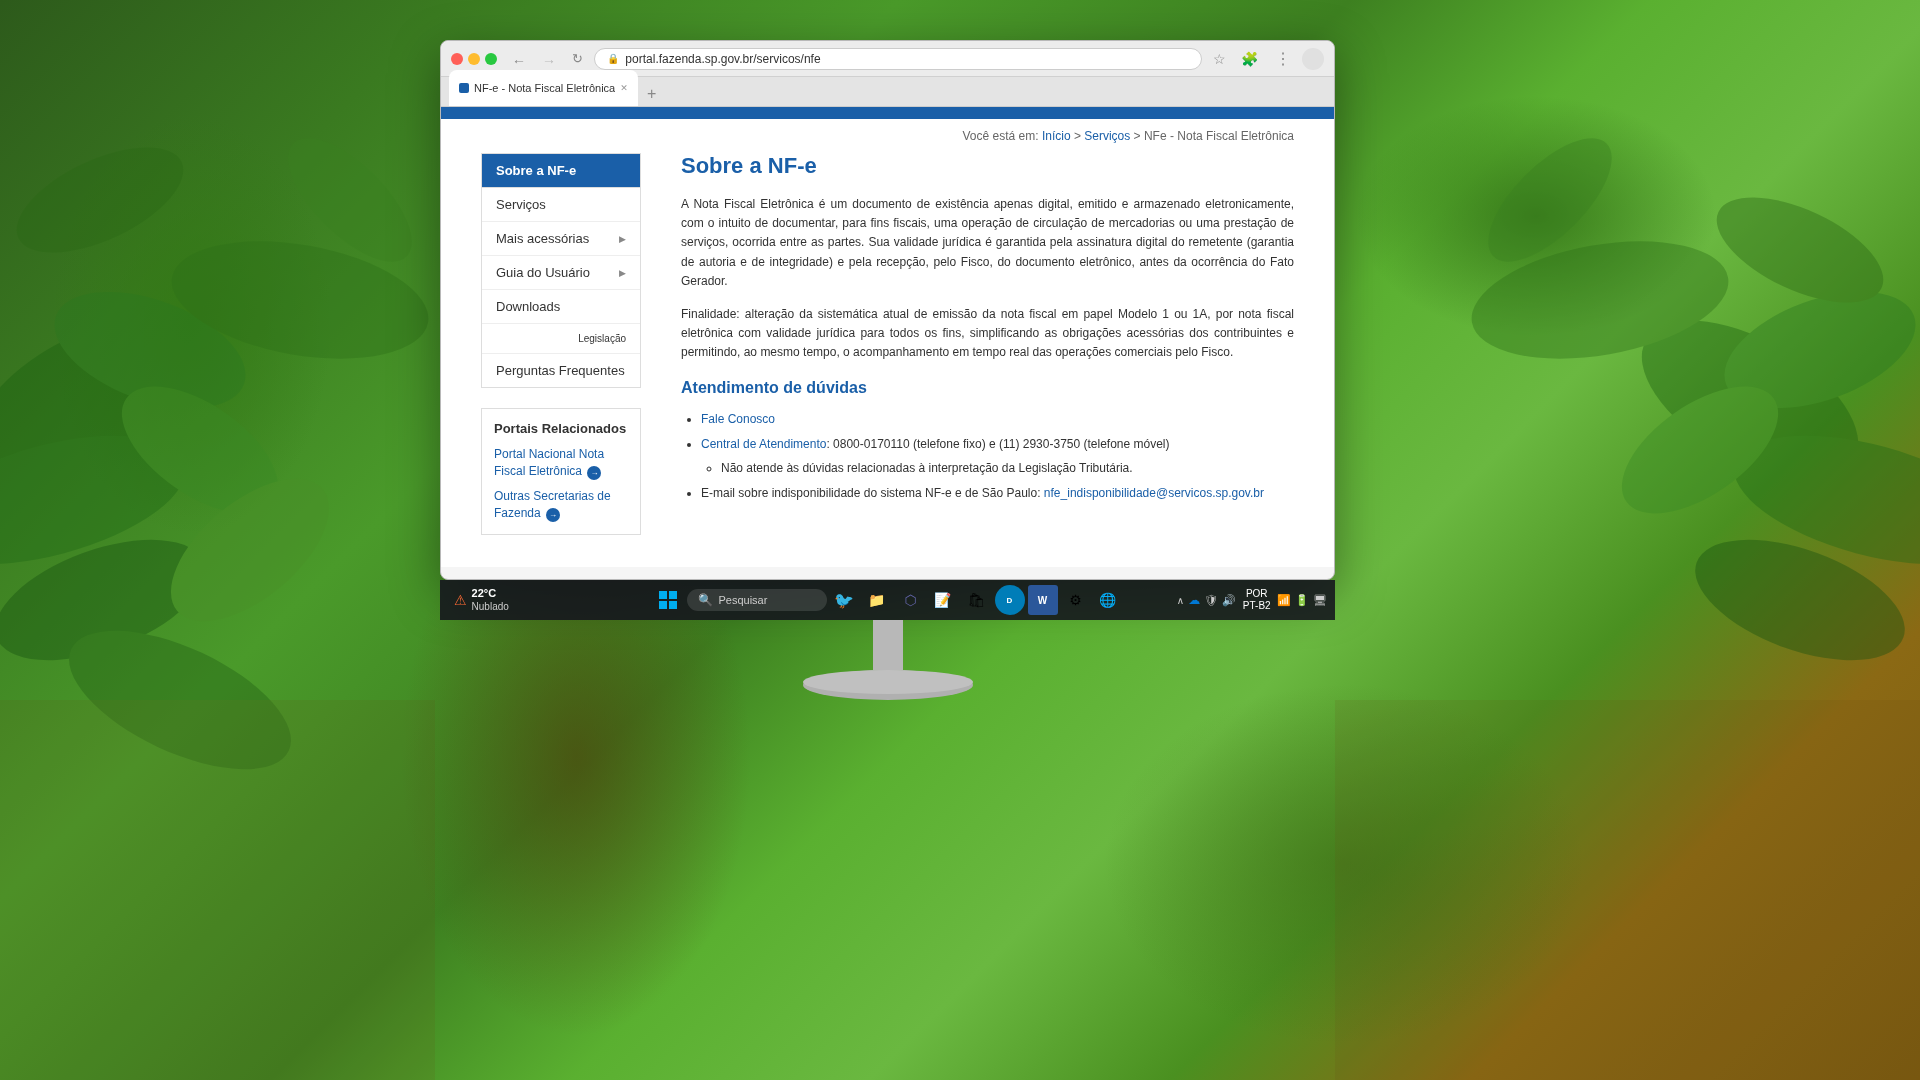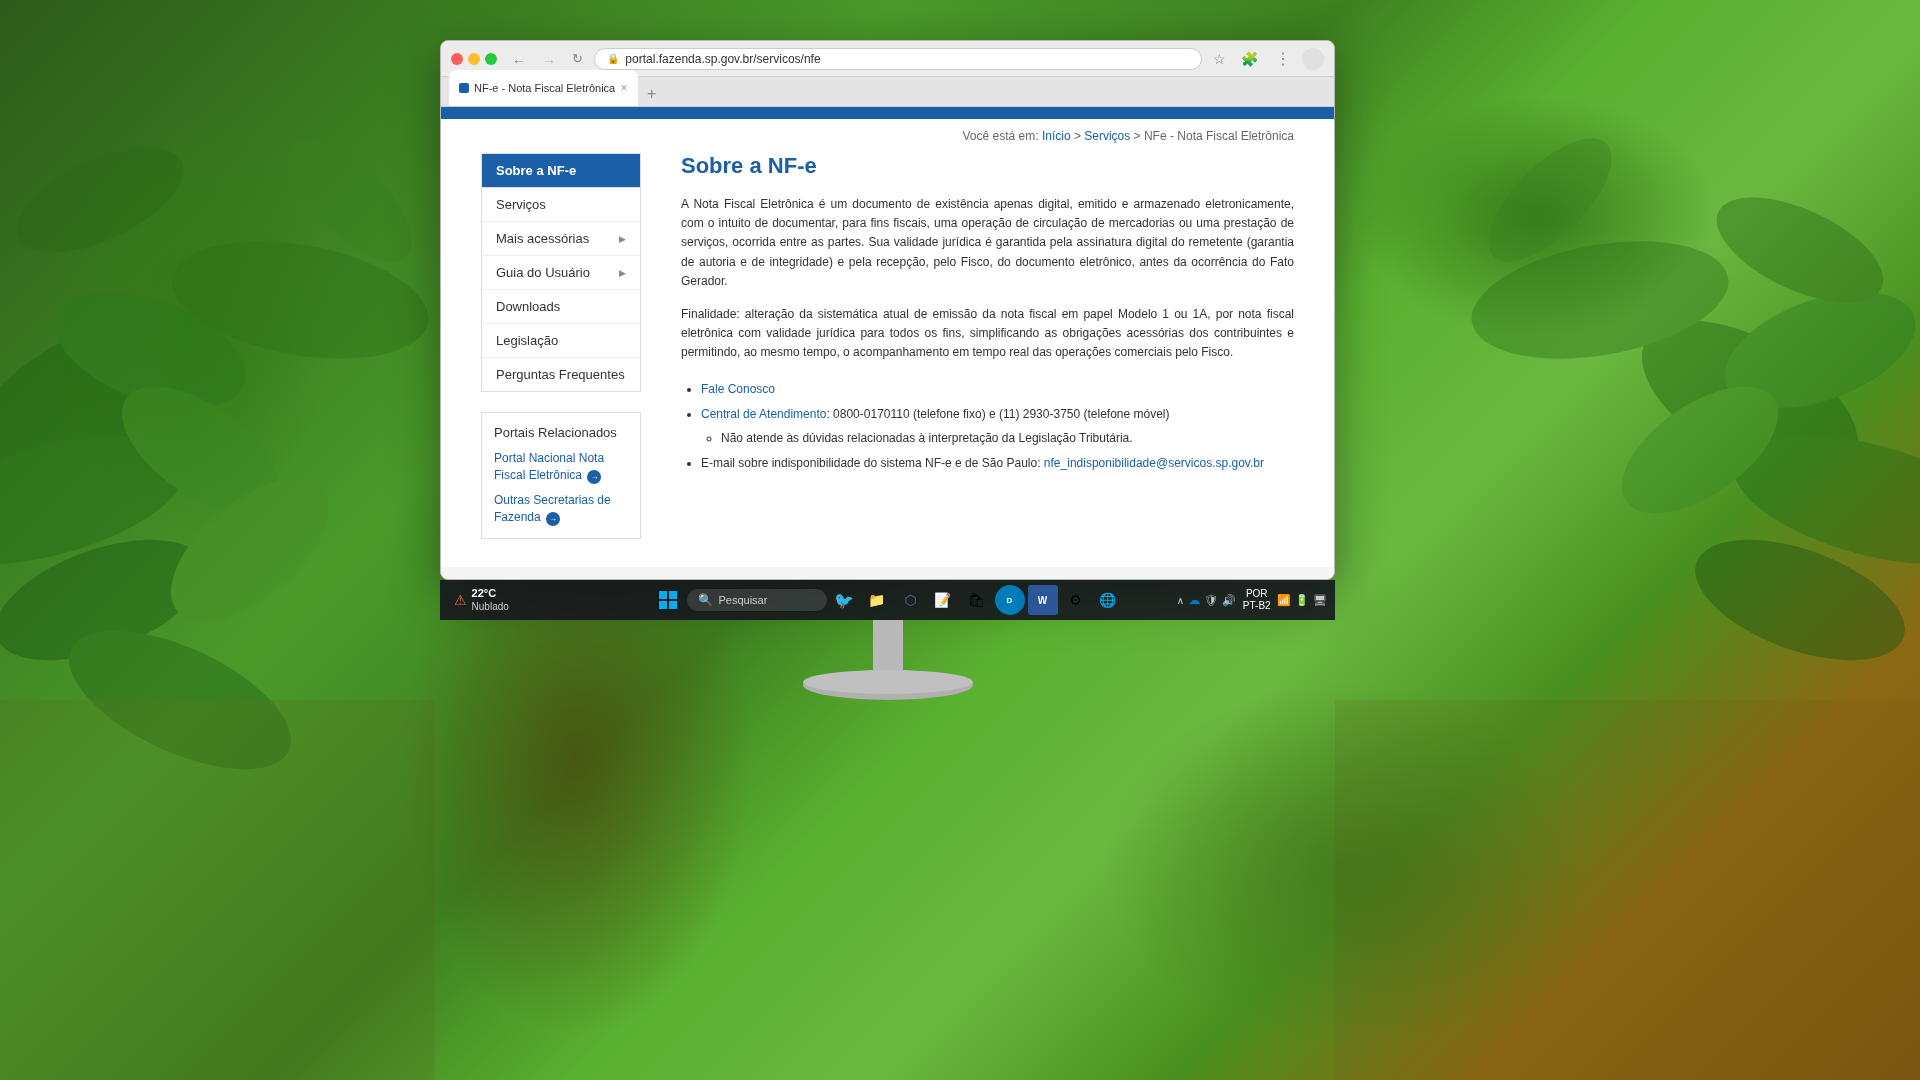--- a/index.html
+++ b/index.html
@@ -149,31 +149,31 @@
 
             <a href="#" style="display:flex;align-items:center;justify-content:space-between;padding:9px 14px;font-size:13px;color:#333;text-decoration:none;border-bottom:1px solid #eee;">
               <span>Guia do Usuário</span>
               <span style="font-size:9px;color:#888;">▶</span>
             </a>
 
             <a href="#" style="display:flex;align-items:center;justify-content:space-between;padding:9px 14px;font-size:13px;color:#333;text-decoration:none;border-bottom:1px solid #eee;">
               <span>Downloads</span>
             </a>
 
-            <a href="#" style="display:flex;align-items:center;justify-content:flex-start;padding:9px 14px;font-size:13px;color:#333;text-decoration:none;border-bottom:1px solid #eee;">
+            <a href="#" style="display:flex;align-items:center;justify-content:flex-end;padding:9px 14px;font-size:10px;color:#333;text-decoration:none;border-bottom:1px solid #eee;">
               <span>Legislação</span>
             </a>
 
             <a href="#" style="display:flex;align-items:center;justify-content:space-between;padding:9px 14px;font-size:13px;color:#333;text-decoration:none;">
               <span>Perguntas Frequentes</span>
             </a>
           </nav>
 
           <div style="margin-top:20px;padding:12px;border:1px solid #ddd;">
-            <div style="font-size:13px;font-weight:normal;color:#333;margin-bottom:10px;">Portais Relacionados</div>
+            <div style="font-size:13px;font-weight:bold;color:#333;margin-bottom:10px;">Portais Relacionados</div>
 
             <a href="#" style="display:block;color:#1a5fa8;font-size:12px;text-decoration:none;margin-bottom:8px;line-height:1.4;">
               Portal Nacional Nota Fiscal Eletrônica 
               <span style="display:inline-block;width:14px;height:14px;background:#1a5fa8;color:white;border-radius:50%;font-size:8px;text-align:center;line-height:14px;margin-left:2px;">→</span>
             </a>
 
             <a href="#" style="display:block;color:#1a5fa8;font-size:12px;text-decoration:none;line-height:1.4;">
               Outras Secretarias de Fazenda
               <span style="display:inline-block;width:14px;height:14px;background:#1a5fa8;color:white;border-radius:50%;font-size:8px;text-align:center;line-height:14px;margin-left:2px;">→</span>
             </a>
@@ -181,20 +181,21 @@
         </div>
 
         <div style="flex:1;padding-left:24px;">
 
           <h1 style="color:#1a5fa8;font-size:22px;font-weight:bold;margin-bottom:16px;">Sobre a NF-e</h1>
 
           <p style="font-size:12px;color:#333;line-height:1.6;text-align:justify;margin-bottom:14px;">A Nota Fiscal Eletrônica é um documento de existência apenas digital, emitido e armazenado eletronicamente, com o intuito de documentar, para fins fiscais, uma operação de circulação de mercadorias ou uma prestação de serviços, ocorrida entre as partes. Sua validade jurídica é garantida pela assinatura digital do remetente (garantia de autoria e de integridade) e pela recepção, pelo Fisco, do documento eletrônico, antes da ocorrência do Fato Gerador.</p>
 
           <p style="font-size:12px;color:#333;line-height:1.6;text-align:justify;margin-bottom:16px;">Finalidade: alteração da sistemática atual de emissão da nota fiscal em papel Modelo 1 ou 1A, por nota fiscal eletrônica com validade jurídica para todos os fins, simplificando as obrigações acessórias dos contribuintes e permitindo, ao mesmo tempo, o acompanhamento em tempo real das operações comerciais pelo Fisco.</p>
 
+          <h2 style="color:#1a5fa8;font-size:16px;font-weight:bold;margin-bottom:12px;">Atendimento de dúvidas</h2>
 
           <ul style="list-style:disc;padding-left:20px;font-size:12px;color:#333;line-height:1.8;">
             <li>
               <a href="#" style="color:#1a5fa8;text-decoration:none;">Fale Conosco</a>
             </li>
             <li style="margin-top:4px;">
               <a href="#" style="color:#1a5fa8;text-decoration:none;">Central de Atendimento</a>: 0800-0170110 (telefone fixo) e (11) 2930-3750 (telefone móvel)
               <ul style="list-style:circle;padding-left:20px;margin-top:2px;">
                 <li>Não atende às dúvidas relacionadas à interpretação da Legislação Tributária.</li>
               </ul>

